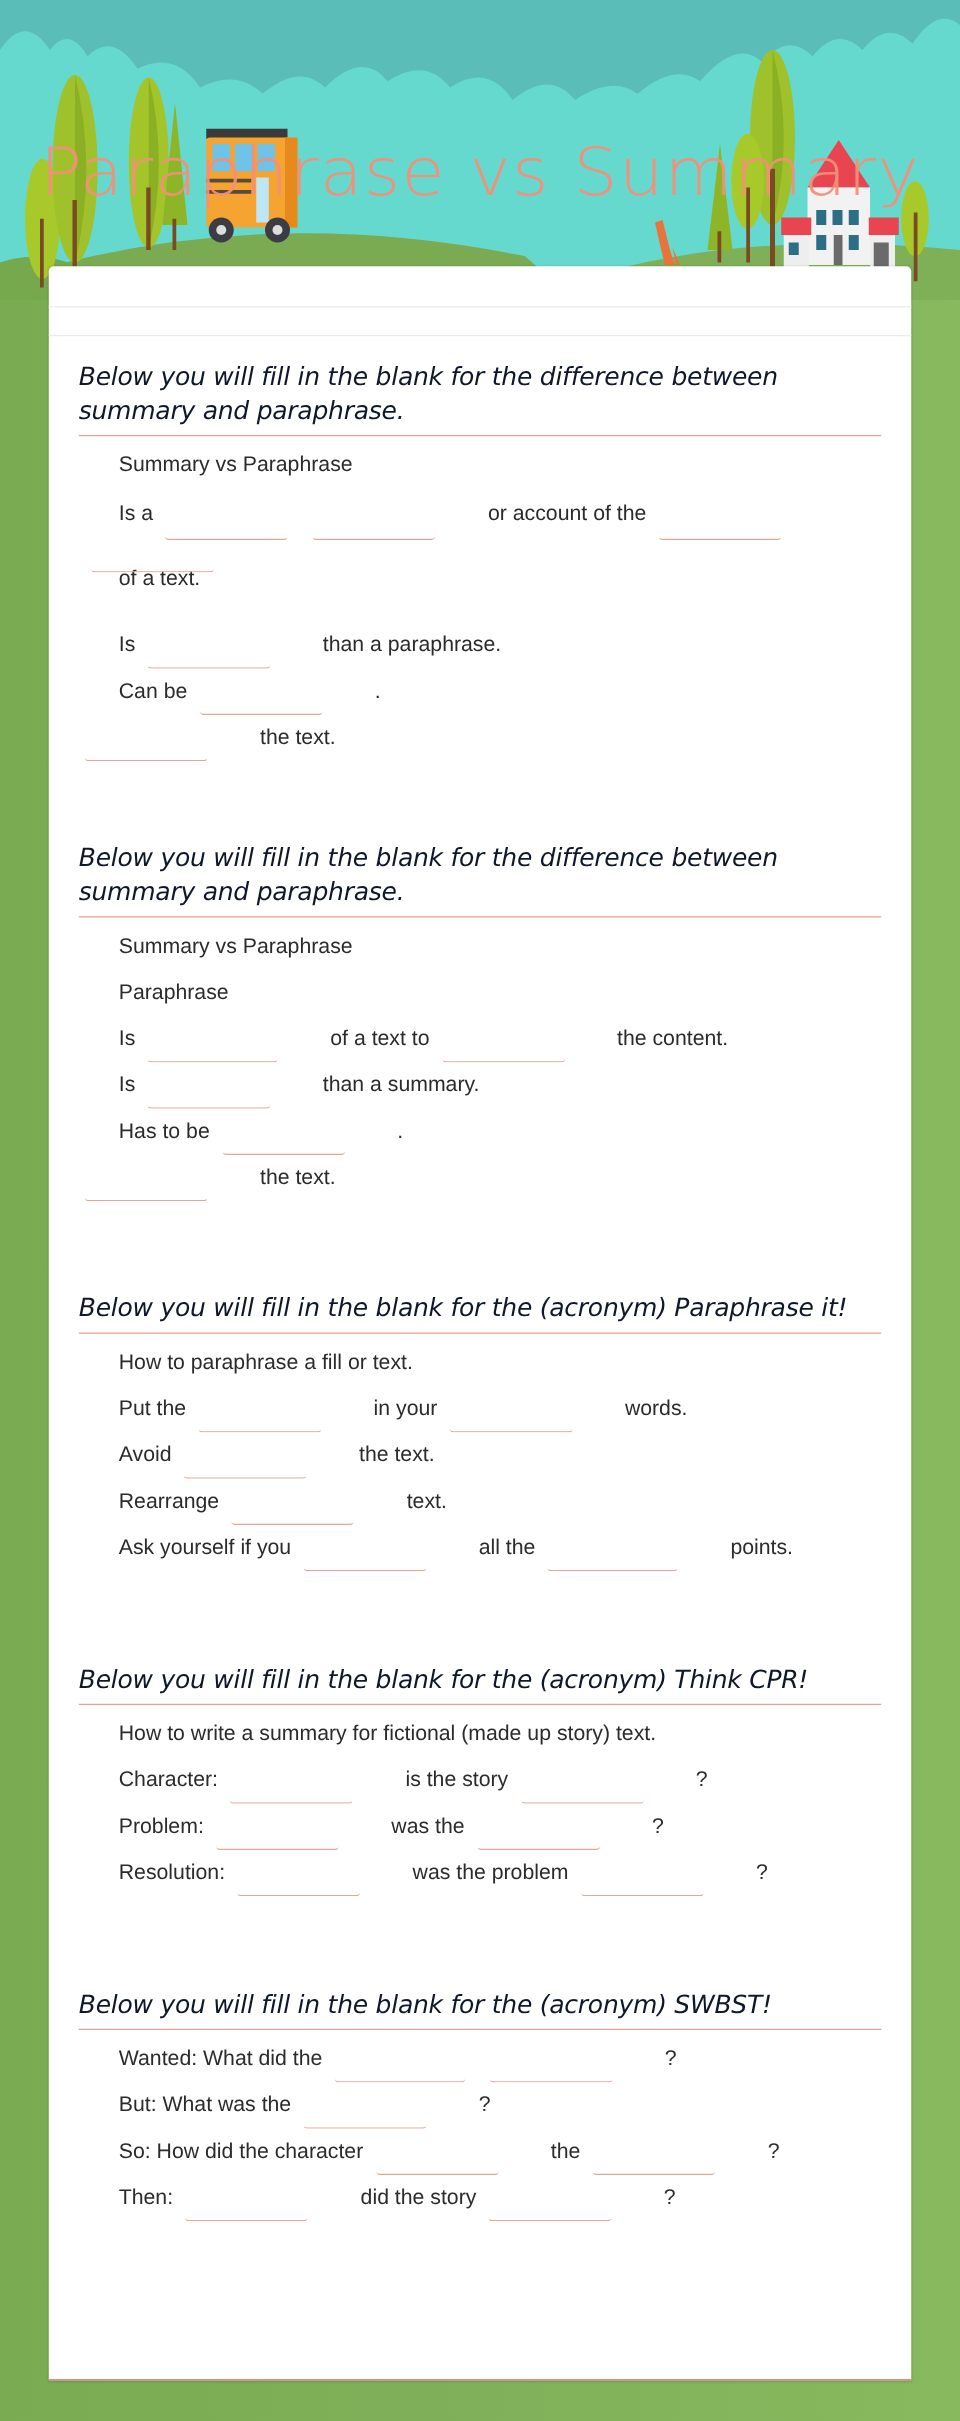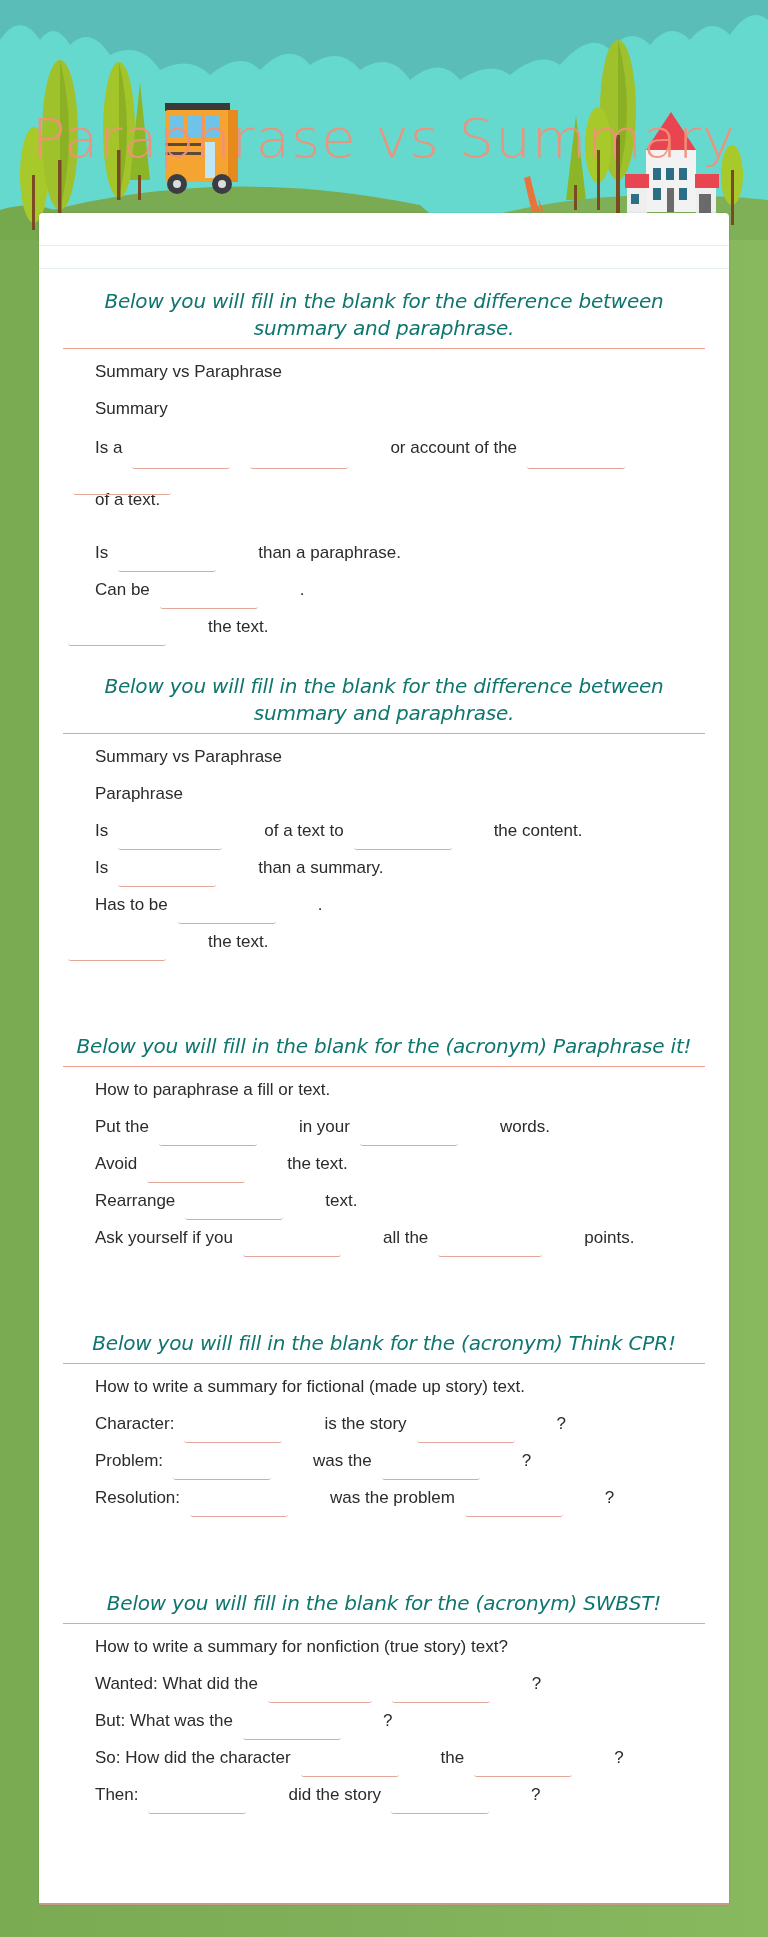--- a/index.html
+++ b/index.html
@@ -47,27 +47,26 @@
   .card-deco-line {
     position: absolute; height: 1px; background: #e6edef;
   }
 
   .section { position: absolute; left: 24px; width: 642px; }
   .section-heading {
     font-family: "DejaVu Sans", sans-serif;
     font-weight: 200;
     font-size: 20px;
     line-height: 27px;
-    color: #0f766e;
+    color: #0f172a;
     letter-spacing: -0.2px;
     padding-bottom: 6px;
     border-bottom: 1.5px solid #ef9f8f;
     margin: 0 0 12px 0;
     font-style: italic;
-    text-align: center;
   }
   .row {
     font-size: 17px;
     color: #2b2b2b;
     line-height: 22px;
     height: 22px;
     margin-bottom: 15px;
     white-space: nowrap;
     display: flex;
     align-items: flex-end;
@@ -175,23 +174,20 @@
 
 <div class="card">
   <div class="card-deco-line" style="left:0;top:32px;width:690px;"></div>
   <div class="card-deco-line" style="left:0;top:55px;width:690px;"></div>
 
   <div class="section" style="top:75px;">
     <div class="section-heading">Below you will fill in the blank for the difference between summary and paraphrase.</div>
     <div class="row">
         <span class="txt">Summary vs Paraphrase</span>
       </div>
-    <div class="row">
-        <span class="txt">Summary</span>
-      </div>
     <div class="row wrap2">
       <span class="txt">Is a</span><input class="blank" style=""><input class="blank" style=""><span class="txt">or account of the</span><input class="blank" style=""><input class="blank" style=""><br><span class="txt">of a text.</span>
     </div>
     <div style="height:14px"></div>
     <div class="row">
         <span class="txt">Is</span>
         <input class="blank" style="">
         <span class="txt">than a paraphrase.</span>
       </div>
     <div class="row">
@@ -291,23 +287,20 @@
         <input class="blank" style="">
         <span class="txt">was the problem</span>
         <input class="blank" style="">
         <span class="txt">?</span>
       </div>
   </div>
 
   <div class="section" style="top:1377px;">
     <div class="section-heading">Below you will fill in the blank for the (acronym) SWBST!</div>
     <div class="row">
-        <span class="txt">How to write a summary for nonfiction (true story) text?</span>
-      </div>
-    <div class="row">
         <span class="txt">Wanted: What did the</span>
         <input class="blank" style="width: 104px;">
         <input class="blank" style="">
         <span class="txt">?</span>
       </div>
     <div class="row">
         <span class="txt">But: What was the</span>
         <input class="blank" style="">
         <span class="txt">?</span>
       </div>

